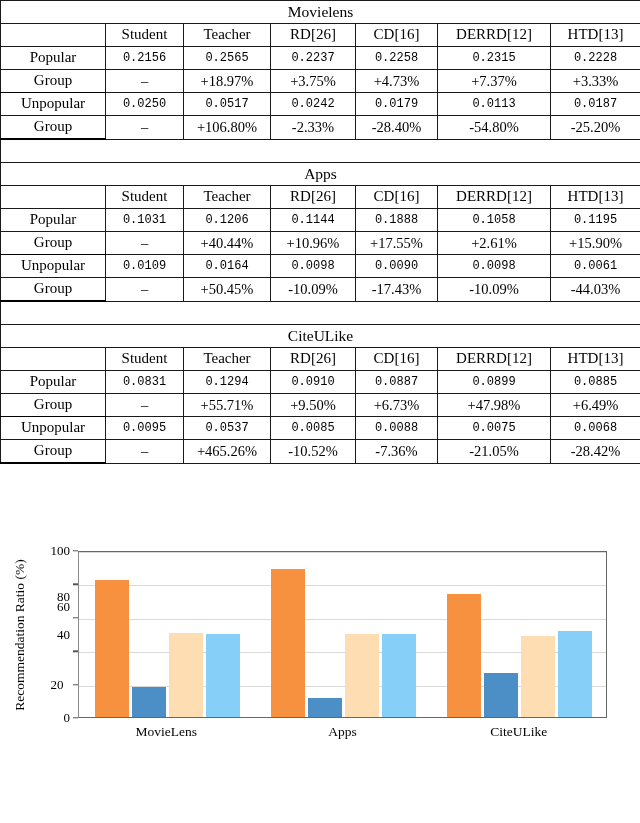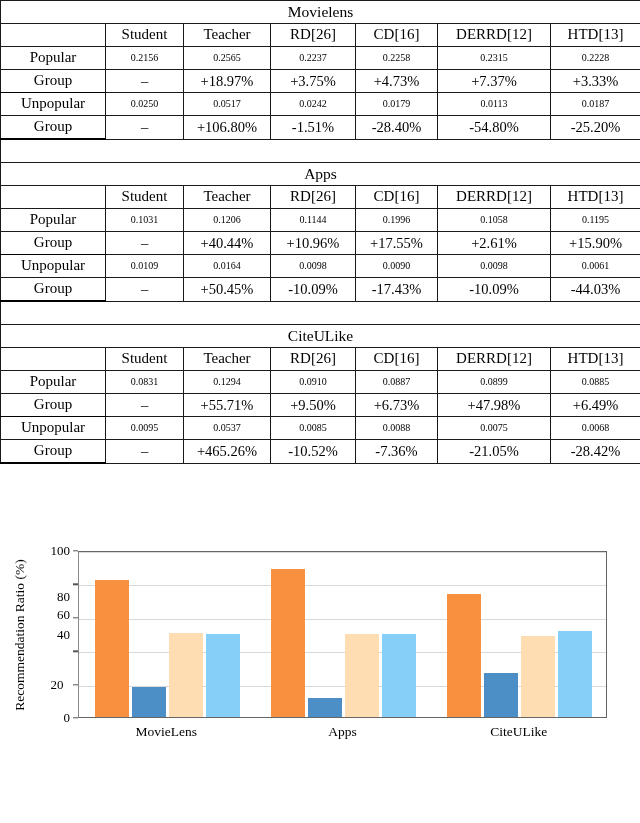--- a/index.html
+++ b/index.html
@@ -45,21 +45,21 @@
   }
   tr.grp-top td{border-bottom:none;}
   tr.grp-bot td{border-top:none;}
   tr.grp-top td.rowhead{border-top:1.6px solid #000;}
   .gap-row td{
     height:9px;
     border:none;
     background:#fff;
   }
   .pct{font-size:14.5px;}
-  .val{font-size:10px;}
+  .val{font-size:12px;font-family:Liberation Mono, monospace;}
 
   
   #chart-block{
     position:absolute;
     left:0; top:505px;
     width:640px; height:318px;
   }
   #plot-frame{
     position:absolute;
     left:78px; top:551px - 505px;
@@ -157,21 +157,21 @@
         <td class="val">0.0517</td>
         <td class="val">0.0242</td>
         <td class="val">0.0179</td>
         <td class="val">0.0113</td>
         <td class="val edge-r">0.0187</td>
       </tr>
       <tr class="grp-bot table-end">
         <td class="rowhead edge-l" style="border-bottom: 2px solid rgb(0, 0, 0);">Group</td>
         <td class="pct">–</td>
         <td class="pct">+106.80%</td>
-        <td class="pct">-1.51%</td>
+        <td class="pct">-2.33%</td>
         <td class="pct">-28.40%</td>
         <td class="pct">-54.80%</td>
         <td class="pct edge-r">-25.20%</td>
       </tr>
       <tr class="gap-row">
         <td colspan="7"></td>
       </tr>
       <tr>
         <td colspan="7" class="section-title">Apps</td>
       </tr>
@@ -182,21 +182,21 @@
         <td>RD[26]</td>
         <td>CD[16]</td>
         <td>DERRD[12]</td>
         <td class=" edge-r">HTD[13]</td>
       </tr>
       <tr class="grp-top">
         <td class="rowhead edge-l">Popular</td>
         <td class="val">0.1031</td>
         <td class="val">0.1206</td>
         <td class="val">0.1144</td>
-        <td class="val">0.1996</td>
+        <td class="val">0.1888</td>
         <td class="val">0.1058</td>
         <td class="val edge-r">0.1195</td>
       </tr>
       <tr class="grp-bot block-end">
         <td class="rowhead edge-l" style="border-bottom: 1.6px solid rgb(0, 0, 0);">Group</td>
         <td class="pct">–</td>
         <td class="pct">+40.44%</td>
         <td class="pct">+10.96%</td>
         <td class="pct">+17.55%</td>
         <td class="pct">+2.61%</td>
@@ -278,21 +278,21 @@
 
   <div id="ylabel" style="left: -42px; top: 129.5px; width: 160px; text-align: center; transform: translate(0px, -50%) rotate(-90deg); margin-left: -18px;">Recommendation Ratio (%)</div>
 
   <div id="yaxis-ticks">
       <div class="ytick-label" style="top: 213px; left: 44px;">0</div>
       <div class="ytick-mark" style="top: 213px; left: 73px;"></div>
       <div class="ytick-label" style="top: 179.6px; left: 44px; text-align: center;">20</div>
       <div class="ytick-mark" style="top: 179.6px; left: 73px;"></div>
       <div class="ytick-label" style="top: 130px; left: 44px; font-family: Liberation Serif, serif;">40</div>
       <div class="ytick-mark" style="top: 146.2px; left: 73px;"></div>
-      <div class="ytick-label" style="top: 110px; left: 44px; text-align: right;">60</div>
+      <div class="ytick-label" style="top: 102px; left: 44px; text-align: right;">60</div>
       <div class="ytick-mark" style="top: 112.8px; left: 73px;"></div>
       <div class="ytick-label" style="top: 92px; left: 44px;">80</div>
       <div class="ytick-mark" style="top: 79.4px; left: 73px;"></div>
       <div class="ytick-label" style="top: 46px; left: 44px;">100</div>
       <div class="ytick-mark" style="top: 46px; left: 73px;"></div>
     </div>
 
   <div id="plot-frame" style="top: 46px;">
     <div id="gridlines">
         <div class="gridline" style="top: 133.6px;"></div>

